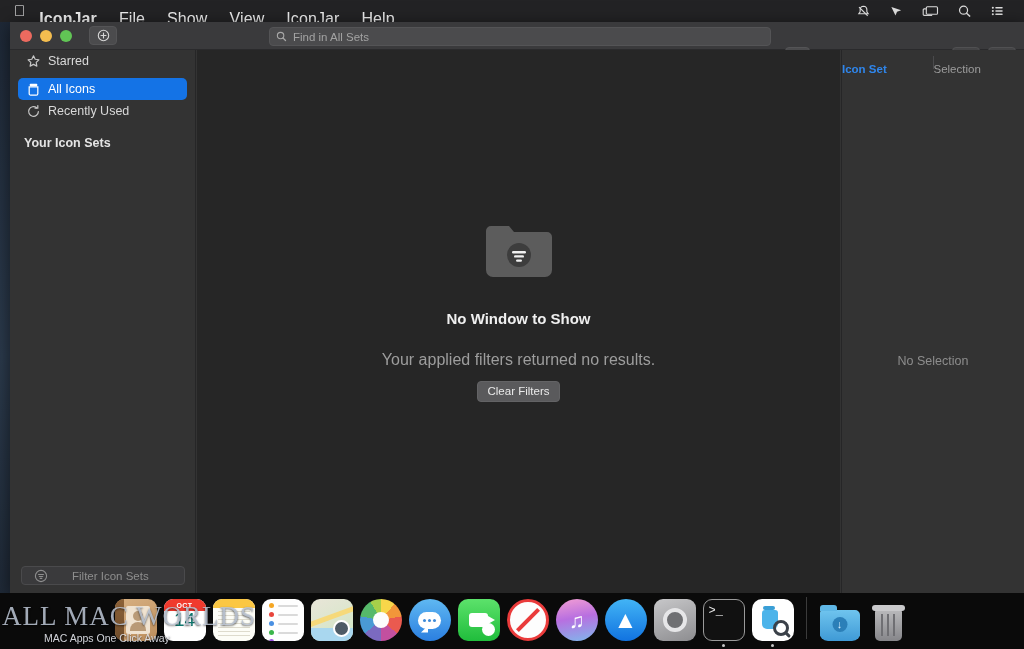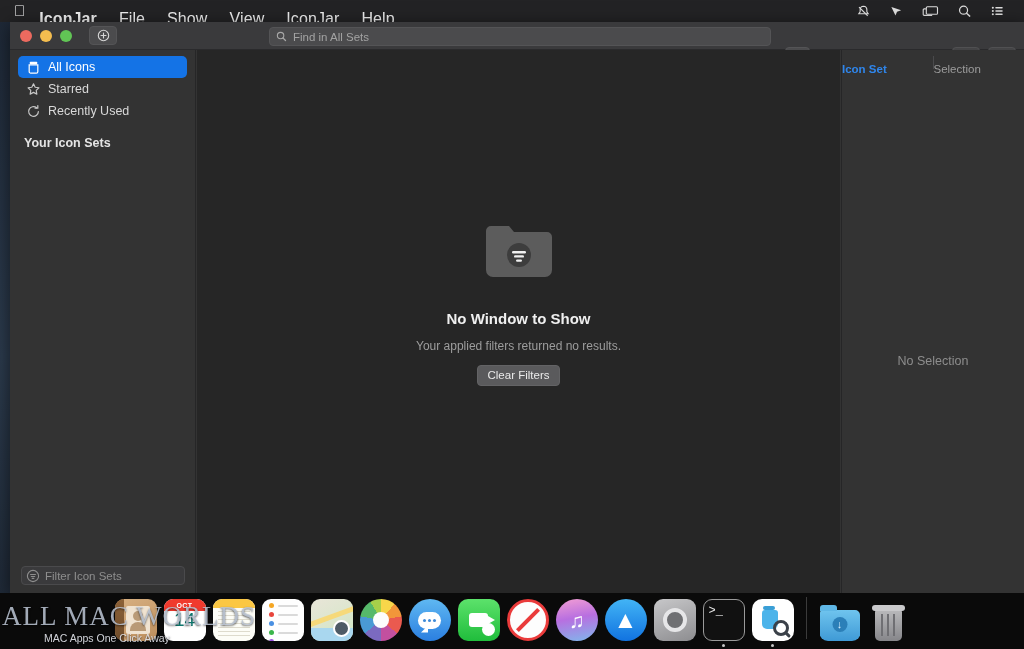--- a/index.html
+++ b/index.html
@@ -122,43 +122,43 @@
     margin: 14px 0 0 14px;
     font-size: 12.5px; font-weight: bold; color: #e4e4e4;
   }
   #sbfilter {
     position: absolute; left: 11px; bottom: 8px;
     width: 164px; height: 19px;
     background: #3a3a3c;
     border: 1px solid #4a4a4c;
     border-radius: 4px;
     display: flex; align-items: center;
-    padding-left: 4px;
-    color: #8e8e8e; font-size: 11.5px;
+    padding-left: 12px;
+    color: #8e8e8e; font-size: 11.5px; gap: 19px;
   }
   #sbfilter .ph { margin-left: 5px; }
 
   
   #content {
     position: absolute; left: 187px; top: 28px;
     width: 643px; height: 543px;
     background: #262626;
   }
   #empty {
     position: absolute; left: 0; right: 0; top: 172px;
     display: flex; flex-direction: column; align-items: center;
   }
   #emptyfolder { width: 78px; height: 62px; position: relative; }
   #empty-title {
     margin-top: 26px;
     color: #efefef; font-size: 15px; font-weight: bold;
   }
   #empty-sub {
-    margin-top: 12px;
-    color: #9d9d9d; font-size: 12px;
+    margin-top: 24px;
+    color: #9d9d9d; font-size: 16px;
   }
   #clearbtn {
     margin-top: 12px;
     background: #5a5a5c;
     border: 1px solid #636365;
     border-radius: 4px;
     color: #eaeaea; font-size: 11.5px;
     padding: 3px 10px 4px 10px;
   }
 
@@ -390,37 +390,37 @@
       <div class="tbtn2">
         <svg width="15" height="14" viewBox="0 0 16 15">
             <path d="M5 2.6H2.6v9.8H5" fill="none" stroke="#9b9b9b" stroke-width="1.2"></path>
             <path d="M6 7.5h6.6M10.1 5 12.9 7.5 10.1 10" fill="none" stroke="#9b9b9b" stroke-width="1.2" stroke-linecap="round" stroke-linejoin="round"></path>
           </svg>
       </div>
     </div>
 
     <div id="sidebar">
 
+      <div class="sbitem">
+        <span class="ic">
+          <svg width="15" height="14" viewBox="0 0 16 15">
+              <path d="M8 1.9 9.8 5.6l4 .6-2.9 2.8.7 4L8 11.1 4.4 13l.7-4L2.2 6.2l4-.6z" fill="none" stroke="#c7c7c7" stroke-width="1.25" stroke-linejoin="round"></path>
+            </svg>
+        </span>
+        <span>Starred</span>
+      </div>
+
       <div class="sbitem first selected">
         <span class="ic">
           <svg width="15" height="15" viewBox="0 0 16 16">
               <rect x="4" y="1.8" width="8" height="2.6" rx=".8" fill="#fff"></rect>
               <path d="M3.4 5.2h9.2v7.2a1.6 1.6 0 0 1-1.6 1.6H5a1.6 1.6 0 0 1-1.6-1.6z" fill="none" stroke="#fff" stroke-width="1.3"></path>
             </svg>
         </span>
         <span>All Icons</span>
-      </div>
-
-      <div class="sbitem">
-        <span class="ic">
-          <svg width="15" height="14" viewBox="0 0 16 15">
-              <path d="M8 1.9 9.8 5.6l4 .6-2.9 2.8.7 4L8 11.1 4.4 13l.7-4L2.2 6.2l4-.6z" fill="none" stroke="#c7c7c7" stroke-width="1.25" stroke-linejoin="round"></path>
-            </svg>
-        </span>
-        <span>Starred</span>
       </div>
 
       <div class="sbitem">
         <span class="ic">
           <svg width="15" height="15" viewBox="0 0 16 16">
               <path d="M13.2 8a5.2 5.2 0 1 1-1.9-4" fill="none" stroke="#c7c7c7" stroke-width="1.3" stroke-linecap="round"></path>
               <path d="M12.6 1.6v2.9H9.7" fill="none" stroke="#c7c7c7" stroke-width="1.3" stroke-linecap="round" stroke-linejoin="round"></path>
             </svg>
         </span>
         <span>Recently Used</span>

